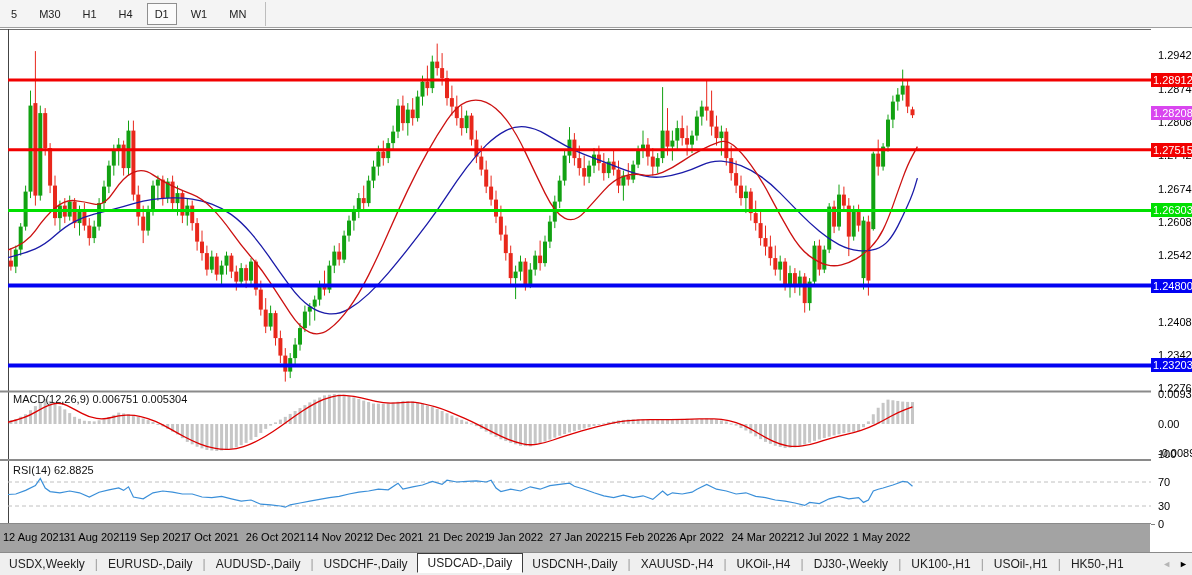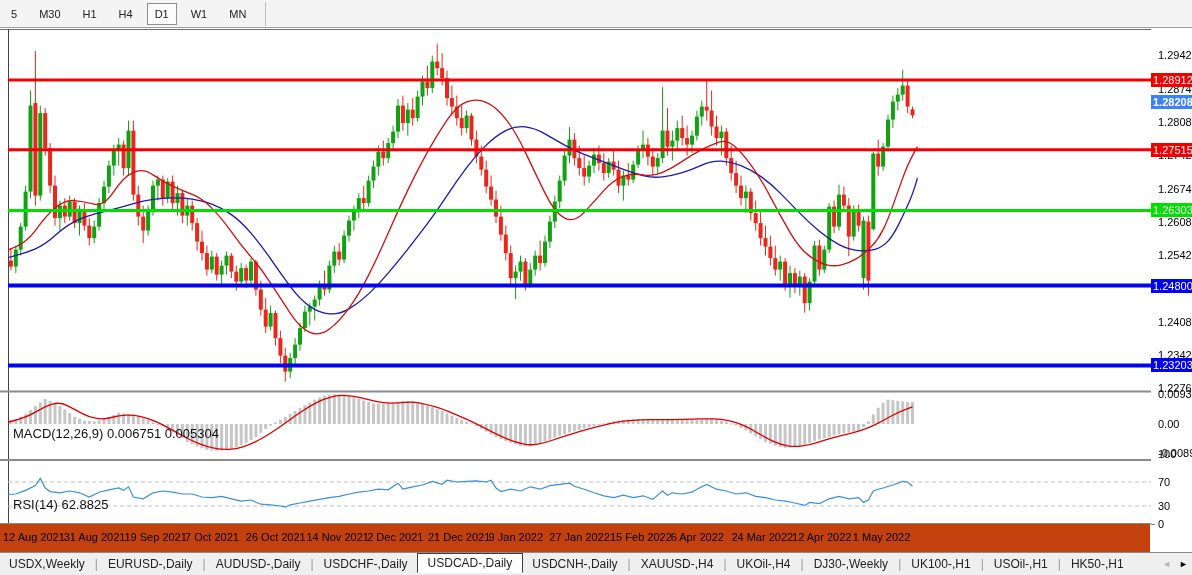--- a/index.html
+++ b/index.html
@@ -9,28 +9,28 @@
   .toolbar{position:absolute;top:0;left:0;width:1192px;height:28px;background:#f4f4f4;
     border-bottom:1px solid #9f9f9f;display:flex;align-items:center;box-sizing:border-box;}
   .tf-btn{font-size:11px;color:#222;padding:4px 7px;margin:0 3px;border:1px solid transparent;cursor:default;}
   .tf-btn.active{border:1px solid #8f8f8f;background:#fbfbfb;text-align:right;}
   .tf-sep{width:1px;height:24px;background:#bdbdbd;margin-left:8px;}
   
   #chart-svg{position:absolute;left:0;top:0;}
   
   .chart-title{position:absolute;left:13px;top:32px;font-size:12px;color:#111;white-space:nowrap;}
   .chart-title .tri{font-size:8px;vertical-align:1px;margin-right:4px;}
-  .ind-label{position:absolute;left:13px;font-size:13px;color:#111;white-space:nowrap;margin-top:33px;}
+  .ind-label{position:absolute;left:13px;font-size:11px;color:#111;white-space:nowrap;}
   
   .axis{position:absolute;left:1151px;top:29px;width:41px;height:495px;background:#fff;}
   .axis-lbl{position:absolute;left:7px;font-size:11px;color:#000;white-space:nowrap;}
   .chip{position:absolute;left:0;width:41px;height:14px;font-size:11px;color:#fff;
     display:flex;align-items:center;padding-left:2px;box-sizing:border-box;white-space:nowrap;}
   
-  .datestrip{position:absolute;left:0;top:524px;width:1150px;height:28px;background:#c2410c;}
+  .datestrip{position:absolute;left:0;top:524px;width:1150px;height:28px;background:#a3a3a3;}
   .date-lbl{position:absolute;top:7px;font-size:11px;color:#000;white-space:nowrap;}
   
   .tabbar{position:absolute;left:0;top:552px;width:1192px;height:23px;background:#efefef;
     border-top:1px solid #8a8a8a;display:flex;align-items:center;box-sizing:border-box;font-size:12px;}
   .tab{padding:2px 9px;color:#222;white-space:nowrap;cursor:default;}
   .tab.active{background:#fff;border:1px solid #3c3c3c;border-bottom:1px solid #fff;padding:2px 10px;margin-top:-2px;}
   .tab-sep{color:#9a9a9a;padding:0 1px;}
   .tab-arrows{margin-left:auto;padding-right:4px;display:flex;gap:8px;align-items:center;}
   .tab-arrow{font-size:9px;cursor:default;}
   .tab-arrow.dim{color:#b5b5b5;}
@@ -686,37 +686,37 @@
       <div class="axis-lbl" style="top: 417.935px;">-0.008903</div>
       <div class="axis-lbl" style="top: 419px;">100</div>
       <div class="axis-lbl" style="top: 447px;">70</div>
       <div class="axis-lbl" style="top: 471px;">30</div>
       <div class="axis-lbl" style="top: 489px;">0</div>
       <div class="chip" style="top: 44px; background: rgb(242, 0, 0);">1.28912</div>
       <div class="chip" style="top: 113.85px; background: rgb(242, 0, 0);">1.27515</div>
       <div class="chip" style="top: 174.45px; background: rgb(0, 223, 0);">1.26303</div>
       <div class="chip" style="top: 249.6px; background: rgb(2, 2, 242);">1.24800</div>
       <div class="chip" style="top: 329.45px; background: rgb(2, 2, 242);">1.23203</div>
-      <div class="chip" style="top: 66px; background: #3b82f6; font-weight: bold;">1.28208</div>
+      <div class="chip" style="top: 77px; background: #d946ef;">1.28208</div>
     </div>
   <div class="datestrip">
       <span class="date-lbl" style="left: 3px;">12 Aug 2021</span>
       <span class="date-lbl" style="left: 63.7px;">31 Aug 2021</span>
       <span class="date-lbl" style="left: 124.4px;">19 Sep 2021</span>
       <span class="date-lbl" style="left: 185.1px;">7 Oct 2021</span>
       <span class="date-lbl" style="left: 245.8px;">26 Oct 2021</span>
       <span class="date-lbl" style="left: 306.5px;">14 Nov 2021</span>
       <span class="date-lbl" style="left: 367.2px;">2 Dec 2021</span>
       <span class="date-lbl" style="left: 427.9px;">21 Dec 2021</span>
       <span class="date-lbl" style="left: 488.6px;">9 Jan 2022</span>
       <span class="date-lbl" style="left: 549.3px;">27 Jan 2022</span>
       <span class="date-lbl" style="left: 610px;">15 Feb 2022</span>
       <span class="date-lbl" style="left: 670.7px;">6 Apr 2022</span>
       <span class="date-lbl" style="left: 731.4px;">24 Mar 2022</span>
-      <span class="date-lbl" style="left: 792.1px;">12 Apr 2022</span>
+      <span class="date-lbl" style="left: 792.1px;">12 Jul 2022</span>
       <span class="date-lbl" style="left: 852.8px;">1 May 2022</span>
     </div>
   <div class="tabbar">
       <div class="tab">USDX,Weekly</div>
       <span class="tab-sep">|</span>
       <div class="tab">EURUSD-,Daily</div>
       <span class="tab-sep">|</span>
       <div class="tab">AUDUSD-,Daily</div>
       <span class="tab-sep">|</span>
       <div class="tab">USDCHF-,Daily</div>

